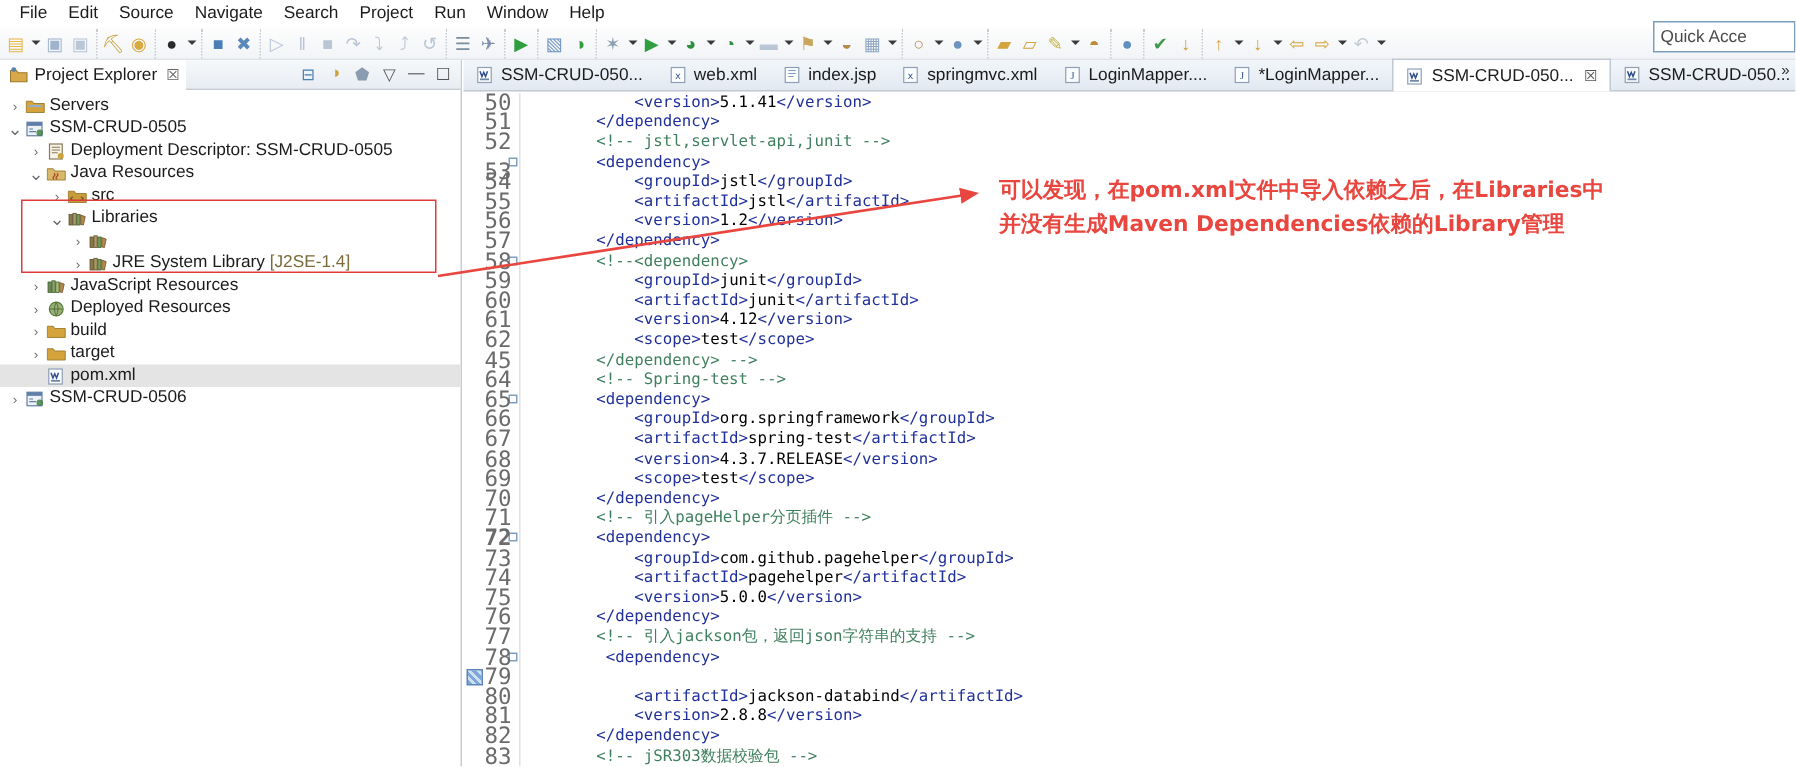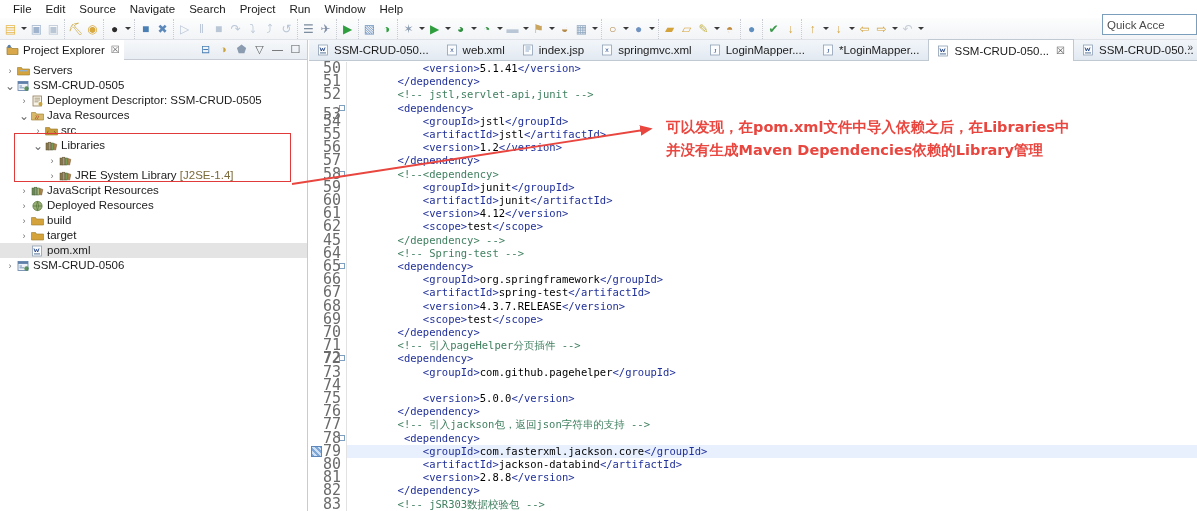--- a/index.html
+++ b/index.html
@@ -676,25 +676,25 @@
           <div class="cline" style="position: absolute; left: 0px; right: 0px; top: 184.8px;"><span class="cmt">        &lt;!-- Spring-test --&gt;</span></div>
           <div class="cline" style="position: absolute; left: 0px; right: 0px; top: 198px;">        <span class="tag">&lt;dependency&gt;</span></div>
           <div class="cline" style="position: absolute; left: 0px; right: 0px; top: 211.2px;">            <span class="tag">&lt;groupId&gt;</span>org.springframework<span class="tag">&lt;/groupId&gt;</span></div>
           <div class="cline" style="position: absolute; left: 0px; right: 0px; top: 224.4px;">            <span class="tag">&lt;artifactId&gt;</span>spring-test<span class="tag">&lt;/artifactId&gt;</span></div>
           <div class="cline" style="position: absolute; left: 0px; right: 0px; top: 237.6px;">            <span class="tag">&lt;version&gt;</span>4.3.7.RELEASE<span class="tag">&lt;/version&gt;</span></div>
           <div class="cline" style="position: absolute; left: 0px; right: 0px; top: 250.8px;">            <span class="tag">&lt;scope&gt;</span>test<span class="tag">&lt;/scope&gt;</span></div>
           <div class="cline" style="position: absolute; left: 0px; right: 0px; top: 264px;">        <span class="tag">&lt;/dependency&gt;</span></div>
           <div class="cline" style="position: absolute; left: 0px; right: 0px; top: 277.2px;"><span class="cmt">        &lt;!-- 引入pageHelper分页插件 --&gt;</span></div>
           <div class="cline" style="position: absolute; left: 0px; right: 0px; top: 290.4px;">        <span class="tag">&lt;dependency&gt;</span></div>
           <div class="cline" style="position: absolute; left: 0px; right: 0px; top: 303.6px;">            <span class="tag">&lt;groupId&gt;</span>com.github.pagehelper<span class="tag">&lt;/groupId&gt;</span></div>
+          <div class="cline" style="position: absolute; left: 0px; right: 0px; top: 316.8px;">            <span class="tag">&lt;artifactId&gt;</span>pagehelper<span class="tag">&lt;/artifactId&gt;</span></div>
           <div class="cline" style="position: absolute; left: 0px; right: 0px; top: 330px;">            <span class="tag">&lt;version&gt;</span>5.0.0<span class="tag">&lt;/version&gt;</span></div>
           <div class="cline" style="position: absolute; left: 0px; right: 0px; top: 343.2px;">        <span class="tag">&lt;/dependency&gt;</span></div>
           <div class="cline" style="position: absolute; left: 0px; right: 0px; top: 356.4px;"><span class="cmt">        &lt;!-- 引入jackson包，返回json字符串的支持 --&gt;</span></div>
           <div class="cline" style="position: absolute; left: 0px; right: 0px; top: 369.6px;">         <span class="tag">&lt;dependency&gt;</span></div>
-          <div class="cline hl" style="position: absolute; left: 0px; right: 0px; top: 382.8px;">            <span class="tag">&lt;groupId&gt;</span>com.fasterxml.jackson.core<span class="tag">&lt;/groupId&gt;</span></div>
           <div class="cline" style="position: absolute; left: 0px; right: 0px; top: 396px;">            <span class="tag">&lt;artifactId&gt;</span>jackson-databind<span class="tag">&lt;/artifactId&gt;</span></div>
           <div class="cline" style="position: absolute; left: 0px; right: 0px; top: 409.2px;">            <span class="tag">&lt;version&gt;</span>2.8.8<span class="tag">&lt;/version&gt;</span></div>
           <div class="cline" style="position: absolute; left: 0px; right: 0px; top: 422.4px;">        <span class="tag">&lt;/dependency&gt;</span></div>
           <div class="cline" style="position: absolute; left: 0px; right: 0px; top: 435.6px;"><span class="cmt">        &lt;!-- jSR303数据校验包 --&gt;</span></div>
         </div>
     </div>
   </div>
 
   <svg class="arrow-svg" width="1197" height="511" id="arrowsvg">
       <defs>

